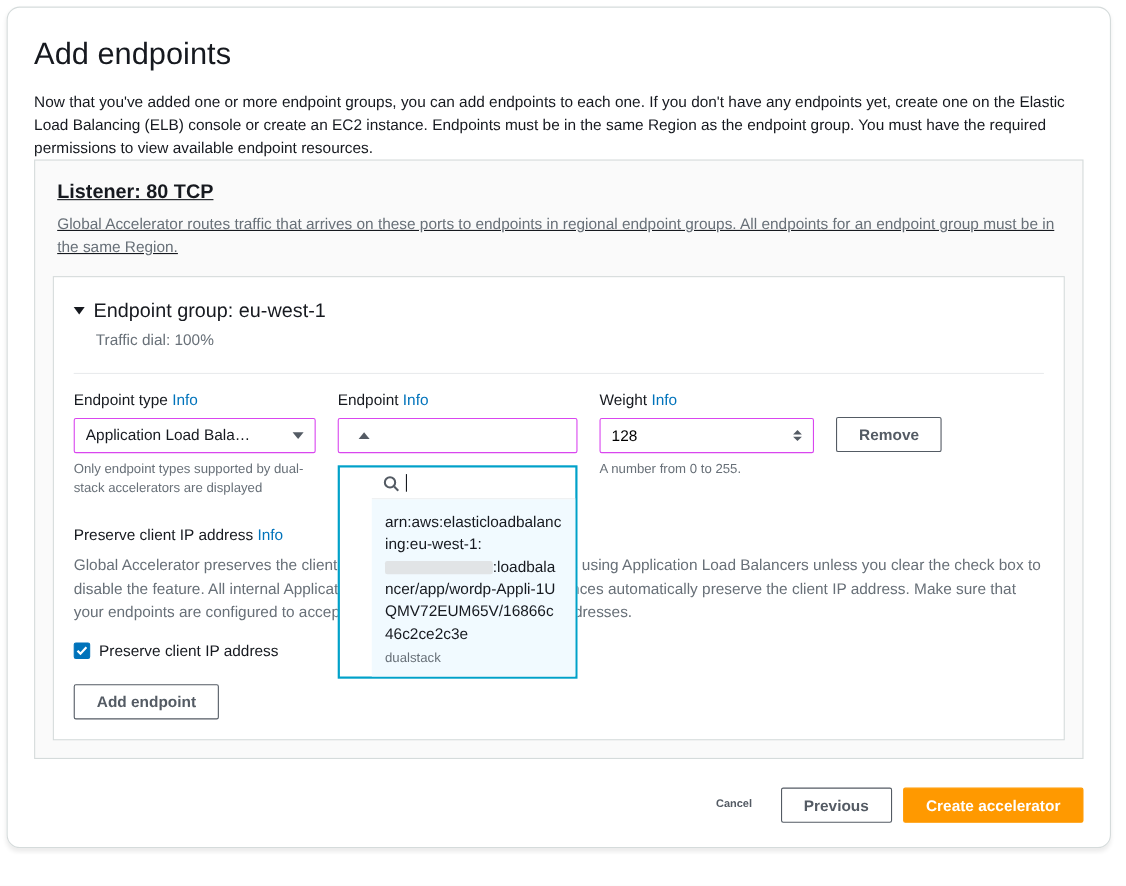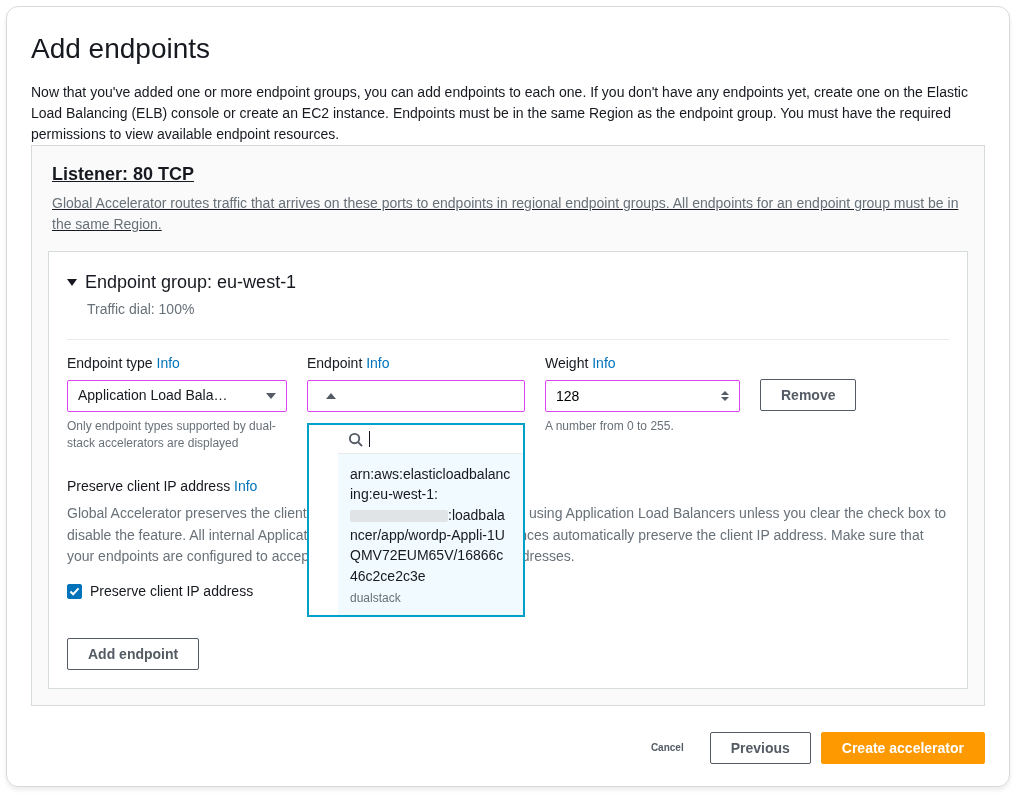--- a/index.html
+++ b/index.html
@@ -267,21 +267,21 @@
     border: 1px solid #0073bb;
     background: #0073bb;
     border-radius: 2px;
     display: flex;
     align-items: center;
     justify-content: center;
     cursor: pointer;
     flex-shrink: 0;
   }
   .cbox svg { display: block; }
-  .add-ep-row { margin-top: 36px; }
+  .add-ep-row { margin-top: 20px; }
   .footer {
     display: flex;
     justify-content: flex-end;
     gap: 10px;
     margin-top: 26px;
     align-items: center;
   }
 </style>
 </head>
 <body>

